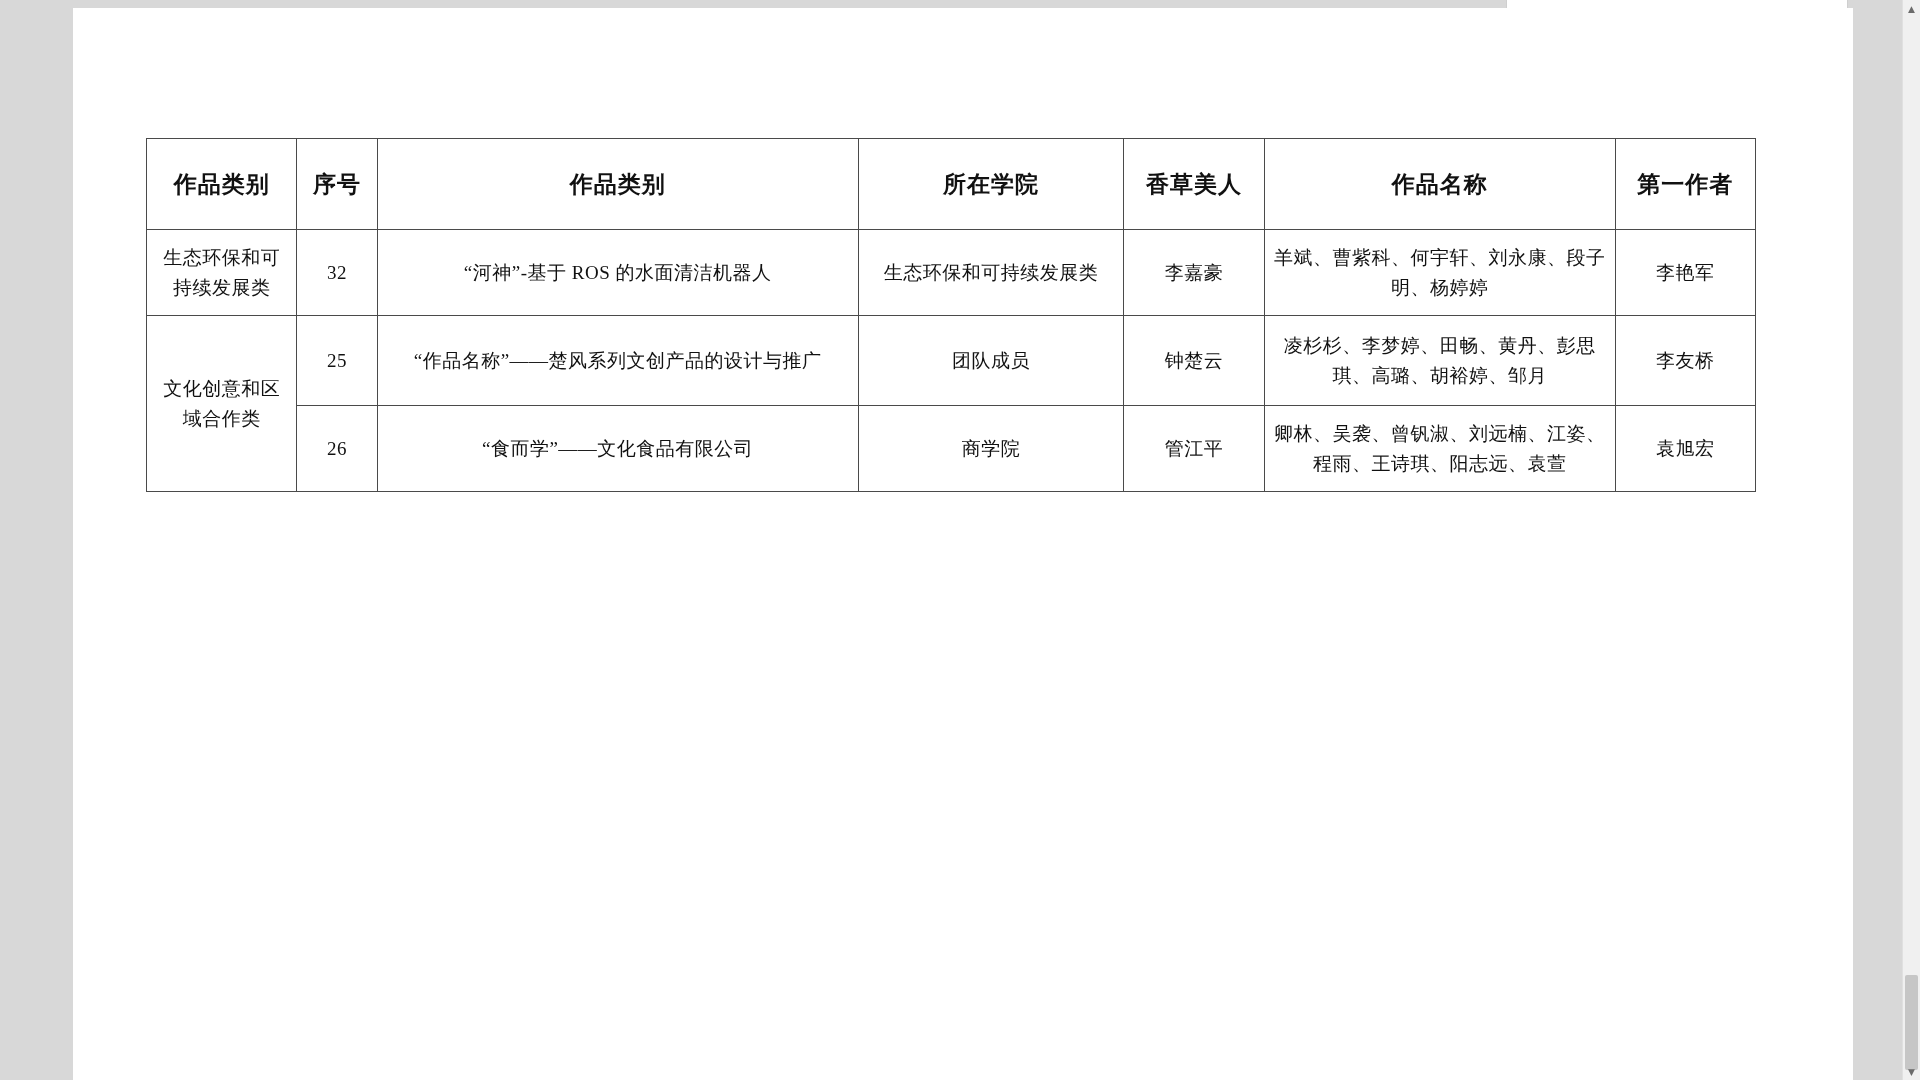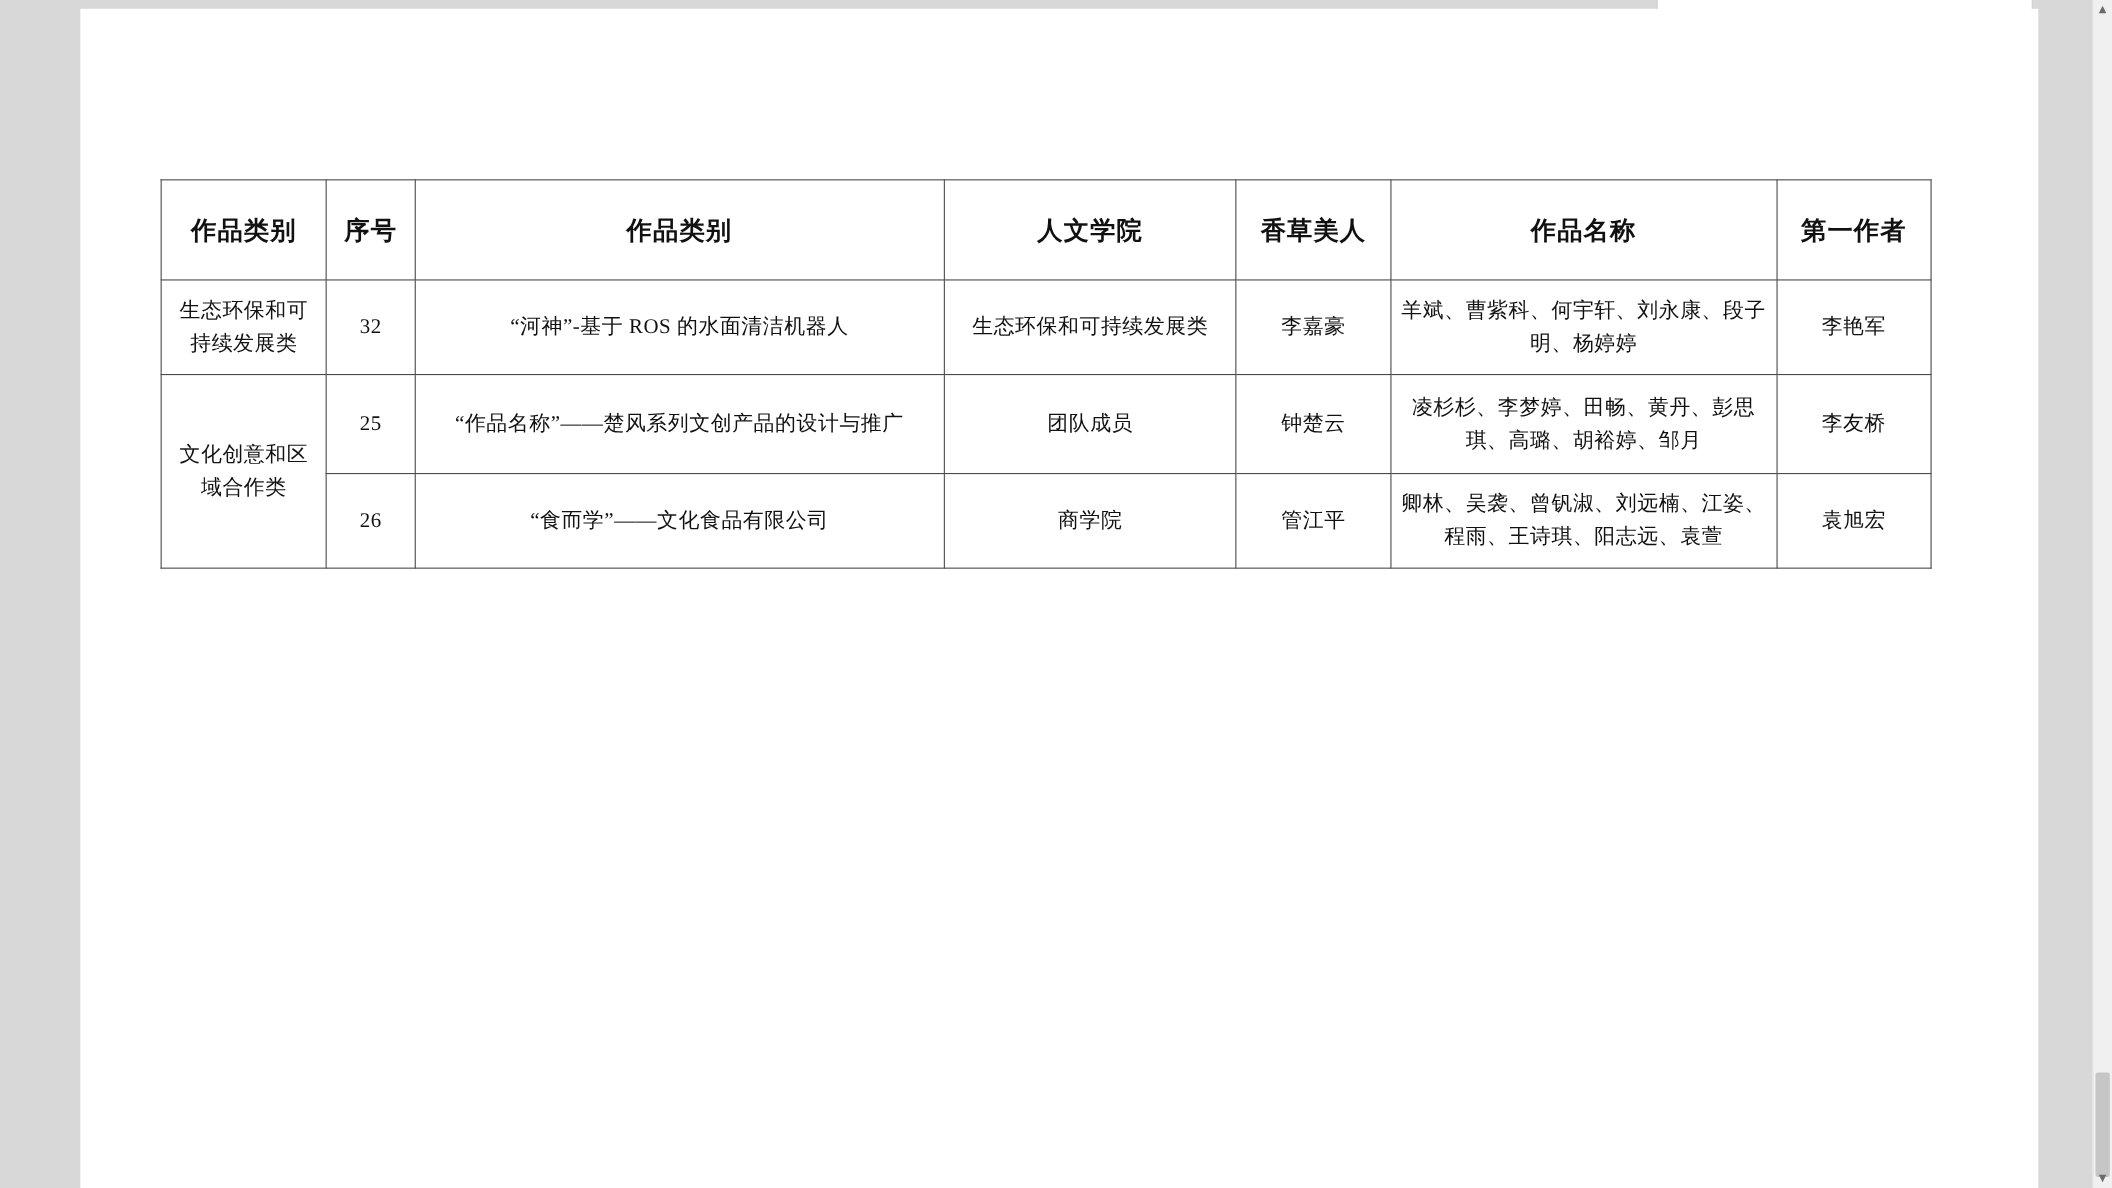--- a/index.html
+++ b/index.html
@@ -42,21 +42,20 @@
     left: 73px;
     width: 1780px;
     height: 1072px;
     background: #ffffff;
   }
   .doc-area {
     position: absolute;
     top: 130px;
     left: 73px;
     width: 1434px;
-    margin-top: 25px;
   }
   table.award-table {
     border-collapse: collapse;
     table-layout: fixed;
     width: 1610px;
     background: #ffffff;
   }
   table.award-table td, table.award-table th {
     border: 1px solid #4a4a4a;
     padding: 6px 8px;
@@ -145,21 +144,21 @@
           <col class="col-dept">
           <col class="col-first">
           <col class="col-team">
           <col class="col-tutor">
         </colgroup>
         <thead>
           <tr>
             <th>作品类别</th>
             <th>序号</th>
             <th>作品类别</th>
-            <th>人文学院</th>
+            <th>所在学院</th>
             <th>香草美人</th>
             <th>作品名称</th>
             <th>第一作者</th>
           </tr>
         </thead>
         <tbody>
           <tr class="row-h1">
             <td class="cat-cell">生态环保和可持续发展类</td>
             <td>32</td>
             <td>“河神”-基于 ROS 的水面清洁机器人</td>

